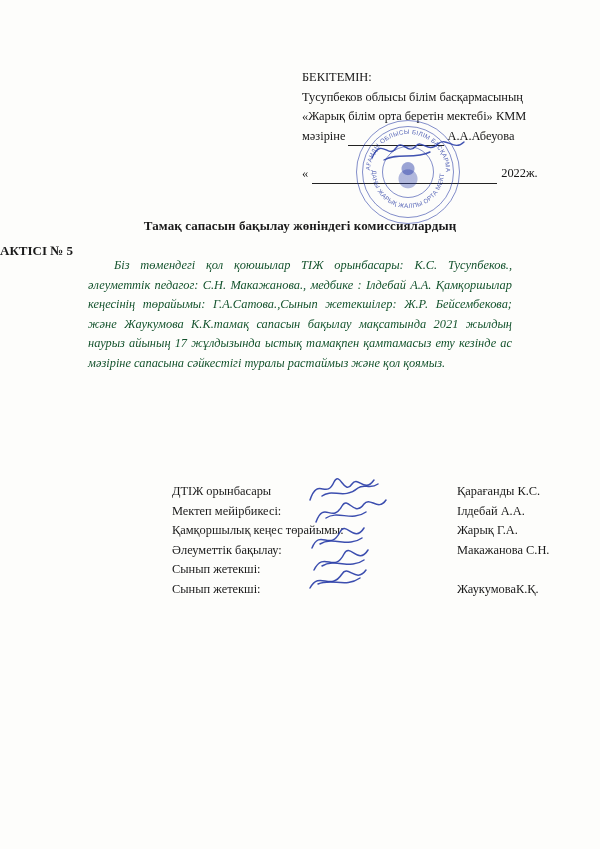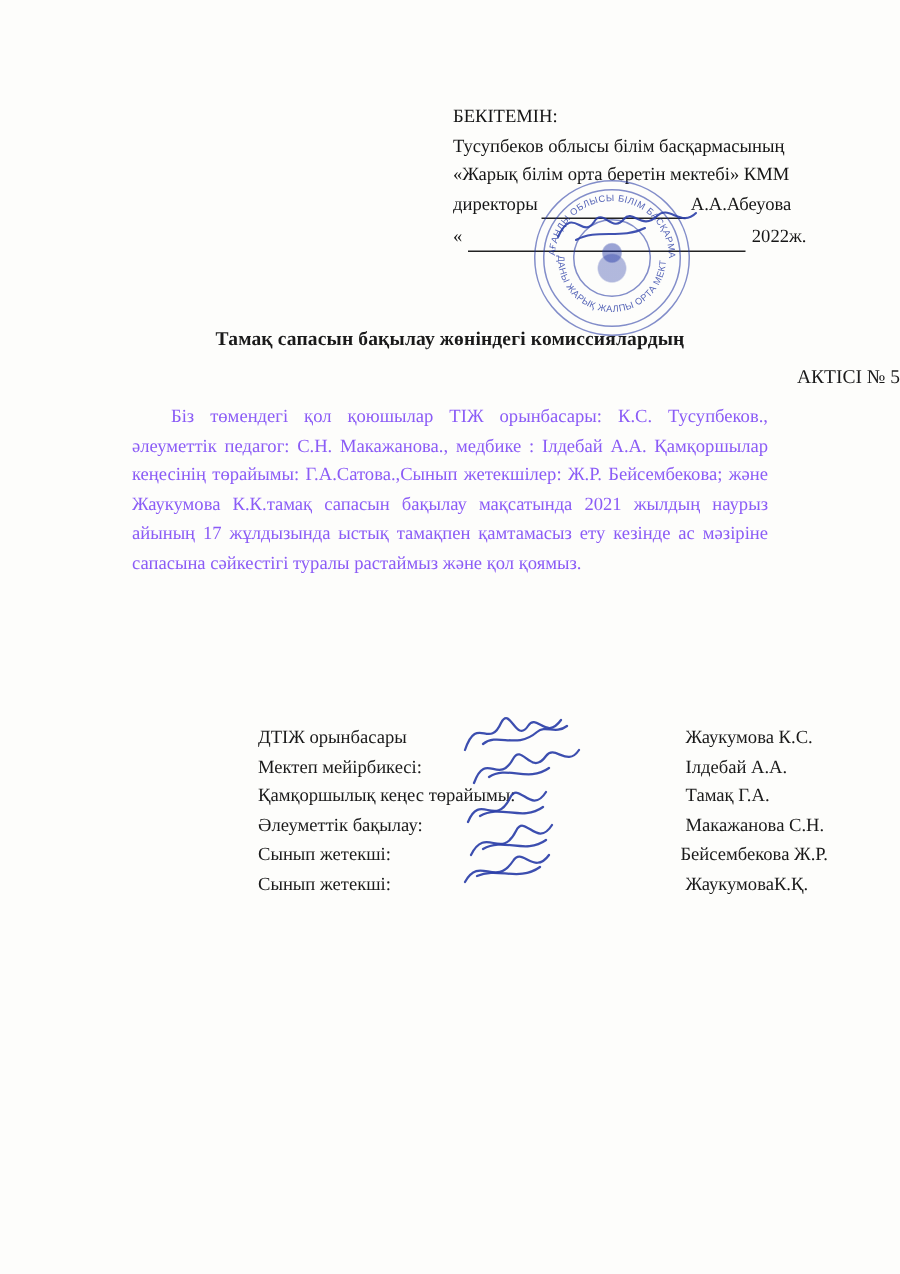--- a/index.html
+++ b/index.html
@@ -47,21 +47,21 @@
     display: inline-block;
     width: 96px;
     border-bottom: 1px solid #222;
     height: 13px;
     vertical-align: bottom;
     margin: 0 3px;
   }
   .date-row {
     position: relative;
     white-space: nowrap;
-    margin-top: 2px;
+    margin-top: 18px;
   }
   .date-row .underline-long {
     display: inline-block;
     width: 185px;
     border-bottom: 1px solid #222;
     height: 13px;
     vertical-align: bottom;
     margin: 0 4px;
   }
 
@@ -111,36 +111,37 @@
     text-align: center;
     font-size: 13px;
     font-weight: bold;
     letter-spacing: 0.1px;
   }
   .title-2 {
     position: absolute;
     left: 0;
     top: 243px;
     width: 600px;
-    text-align: right;
+    text-align: left;
     font-size: 13px;
-    font-weight: normal;
+    font-weight: bold;
   }
 
   
   .body-par {
     position: absolute;
     left: 88px;
-    top: 268px;
+    top: 256px;
     width: 424px;
     font-size: 12.4px;
     line-height: 19.6px;
     text-align: justify;
     text-indent: 26px;
-    color: #8b5cf6;
+    color: #14532d;
+    font-style: italic;
   }
 
   
   .sig-block {
     position: absolute;
     left: 172px;
     top: 482px;
     width: 380px;
     font-size: 12.4px;
     line-height: 19.6px;
@@ -198,21 +199,21 @@
 </head>
 <body>
 
 <div class="page">
 
   <div class="approval">
     <div class="line line-1">БЕКІТЕМІН:</div>
     <div class="line">Тусупбеков облысы білім басқармасының</div>
     <div class="line">«Жарық білім орта беретін мектебі» КММ</div>
     <div class="dir-row">
-      <span>директоры</span><span class="underline-gap"></span><span>А.А.Абеуова</span>
+      <span>мәзіріне</span><span class="underline-gap"></span><span>А.А.Абеуова</span>
     </div>
     <div class="date-row">
       <span>«</span><span class="underline-long"></span><span>2022ж.</span>
     </div>
   </div>
 
   <div class="stamp">
     <div class="ring r1"></div>
     <div class="ring r2"></div>
     <div class="ring r3"></div>
@@ -239,37 +240,36 @@
   </div>
 
   <div class="title-1">Тамақ сапасын бақылау жөніндегі комиссиялардың</div>
   <div class="title-2">АКТІСІ № 5</div>
 
   <div class="body-par">Біз төмендегі  қол қоюшылар ТІЖ орынбасары: К.С. Тусупбеков., әлеуметтік педагог: С.Н. Макажанова., медбике : Ілдебай А.А. Қамқоршылар кеңесінің төрайымы: Г.А.Сатова.,Сынып жетекшілер: Ж.Р. Бейсембекова; және Жаукумова К.К.тамақ сапасын бақылау мақсатында 2021 жылдың наурыз айының 17 жұлдызында  ыстық тамақпен қамтамасыз ету кезінде ас мәзіріне сапасына сәйкестігі туралы растаймыз және қол қоямыз.</div>
 
   <div class="sig-block">
     <div class="sig-row">
       <span class="sig-role">ДТІЖ орынбасары</span>
-      <span class="sig-name">Жаукумова К.С.</span>
+      <span class="sig-name">Қарағанды К.С.</span>
     </div>
     <div class="sig-row">
       <span class="sig-role">Мектеп мейірбикесі:</span>
       <span class="sig-name">Ілдебай А.А.</span>
     </div>
     <div class="sig-row">
       <span class="sig-role">Қамқоршылық кеңес төрайымы:</span>
-      <span class="sig-name"> Тамақ Г.А.</span>
+      <span class="sig-name"> Жарық Г.А.</span>
     </div>
     <div class="sig-row">
       <span class="sig-role">Әлеуметтік бақылау:</span>
       <span class="sig-name"> Макажанова С.Н.</span>
     </div>
     <div class="sig-row">
       <span class="sig-role">Сынып жетекші:</span>
-      <span class="sig-name">Бейсембекова Ж.Р.</span>
     </div>
     <div class="sig-row">
       <span class="sig-role">Сынып жетекші:</span>
       <span class="sig-name">ЖаукумоваК.Қ.</span>
     </div>
   </div>
 
   <div class="hand">
     <svg viewBox="0 0 140 140">
       <path d="M10,34 C18,10 26,34 34,16 C40,4 44,30 52,18 C58,9 64,28 74,14"></path>

